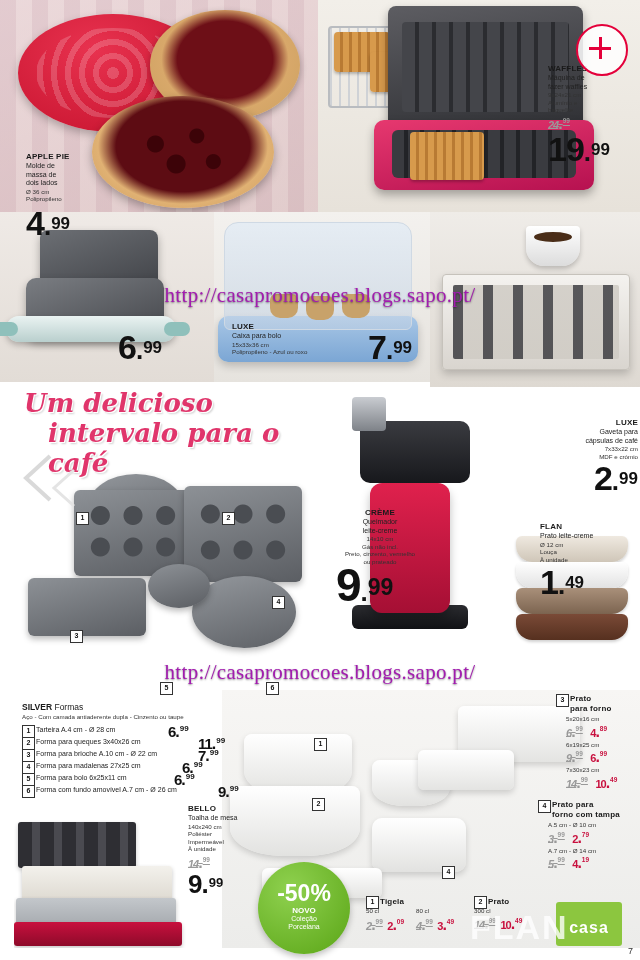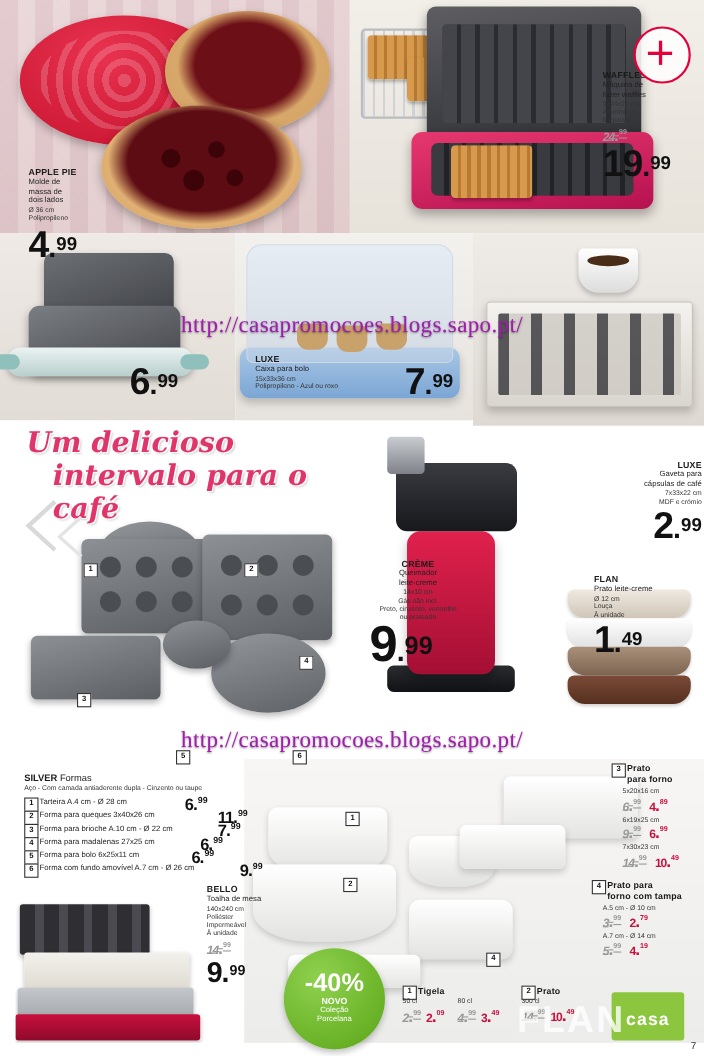--- a/index.html
+++ b/index.html
@@ -471,21 +471,21 @@
   </div>
 
   <svg class="blk" style="left:20px;top:452px;" width="42" height="52">
     <polyline points="30,4 6,26 30,48" fill="none" stroke="#d9d9d9" stroke-width="4"></polyline>
   </svg>
   <svg class="blk" style="left:48px;top:466px;" width="34" height="44">
     <polyline points="26,4 6,22 26,40" fill="none" stroke="#e4e4e4" stroke-width="3"></polyline>
   </svg>
 
   <div class="badge30">
-    <div class="p">-40%</div>
+    <div class="p">-50%</div>
     <div class="n">NOVO</div>
     <div class="c">Coleção</div>
     <div class="c">Porcelana</div>
   </div>
 
   <div class="logo">
     <span>casa</span>
   </div>
   <div class="pgnum">7</div>
 

